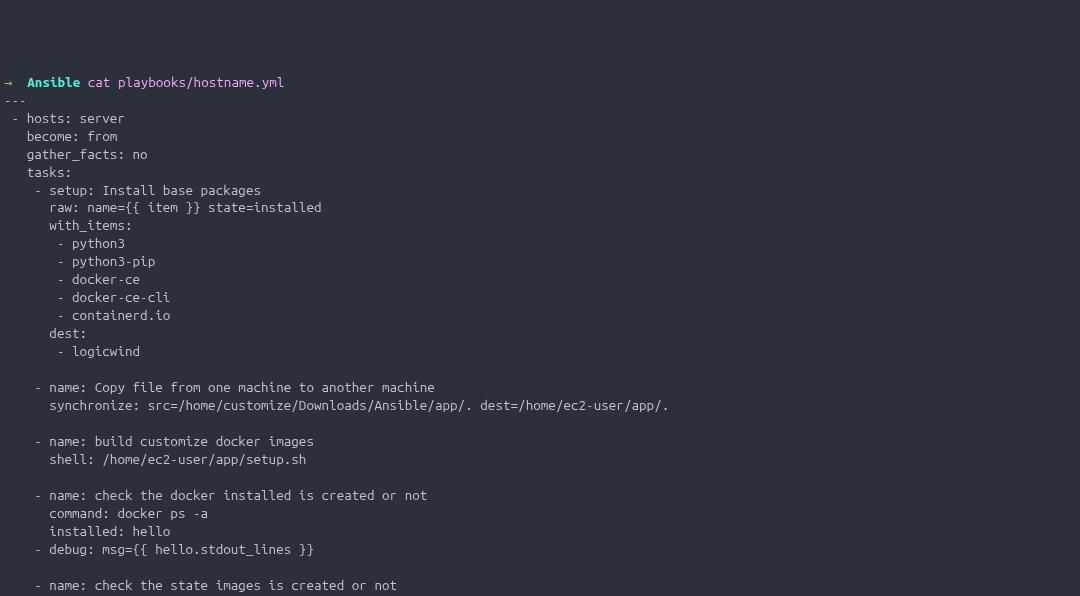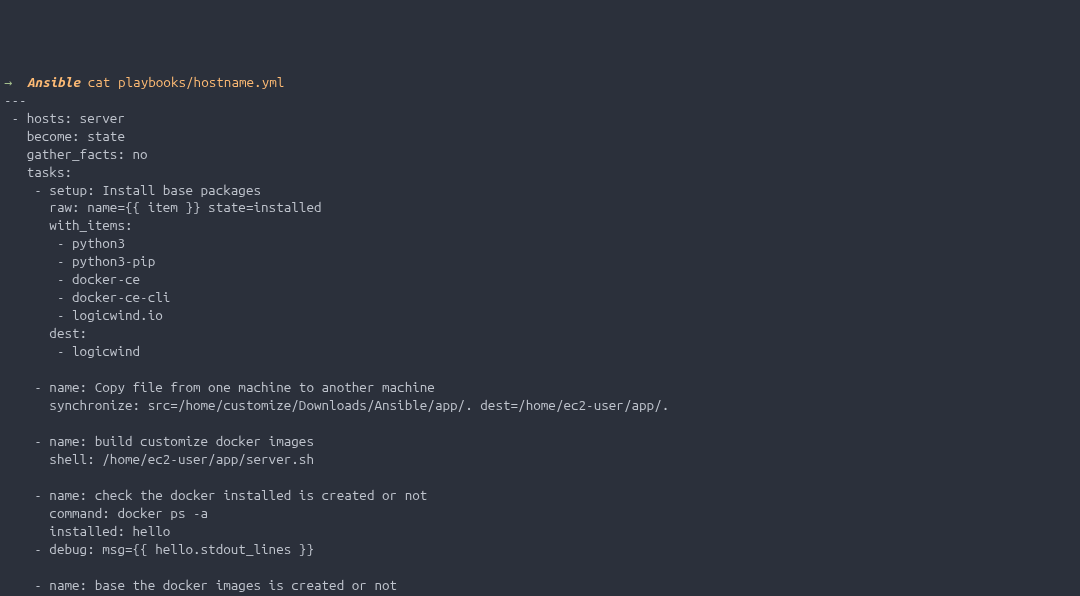--- a/index.html
+++ b/index.html
@@ -19,63 +19,62 @@
     padding: 0;
     white-space: pre;
   }
   .terminal {
     padding: 2px 4px;
   }
   .arrow {
     color: #a3be8c;
   }
   .ansible {
-    color: #fdba74;
+    color: #5eead4;
     font-weight: bold;
-    font-style: italic;
   }
   .cmd {
-    color: #fdba74;
+    color: #f0abfc;
   }
   .text {
     color: #c0c5ce;
   }
 </style>
 </head>
 <body>
 
 
 
 <div class="terminal"><span class="arrow">→</span>  <span class="ansible">Ansible</span> <span class="cmd">cat playbooks/hostname.yml</span>
 <span class="text">---</span>
 <span class="text"> - hosts: server</span>
-<span class="text">   become: state</span>
+<span class="text">   become: from</span>
 <span class="text">   gather_facts: no</span>
 <span class="text">   tasks:</span>
 <span class="text">    - setup: Install base packages</span>
 <span class="text">      raw: name={{ item }} state=installed</span>
 <span class="text">      with_items:</span>
 <span class="text">       - python3</span>
 <span class="text">       - python3-pip</span>
 <span class="text">       - docker-ce</span>
 <span class="text">       - docker-ce-cli</span>
-<span class="text">       - logicwind.io</span>
+<span class="text">       - containerd.io</span>
 <span class="text">      dest:</span>
 <span class="text">       - logicwind</span>
 <span class="text"></span>
 <span class="text">    - name: Copy file from one machine to another machine</span>
 <span class="text">      synchronize: src=/home/customize/Downloads/Ansible/app/. dest=/home/ec2-user/app/.</span>
 <span class="text"></span>
 <span class="text">    - name: build customize docker images</span>
-<span class="text">      shell: /home/ec2-user/app/server.sh</span>
+<span class="text">      shell: /home/ec2-user/app/setup.sh</span>
 <span class="text"></span>
 <span class="text">    - name: check the docker installed is created or not</span>
 <span class="text">      command: docker ps -a</span>
 <span class="text">      installed: hello</span>
 <span class="text">    - debug: msg={{ hello.stdout_lines }}</span>
 <span class="text"></span>
-<span class="text">    - name: base the docker images is created or not</span>
+<span class="text">    - name: check the state images is created or not</span>
 <span class="text">      command: docker images</span>
 
 </div>
 
 
 
 
 </body></html>

